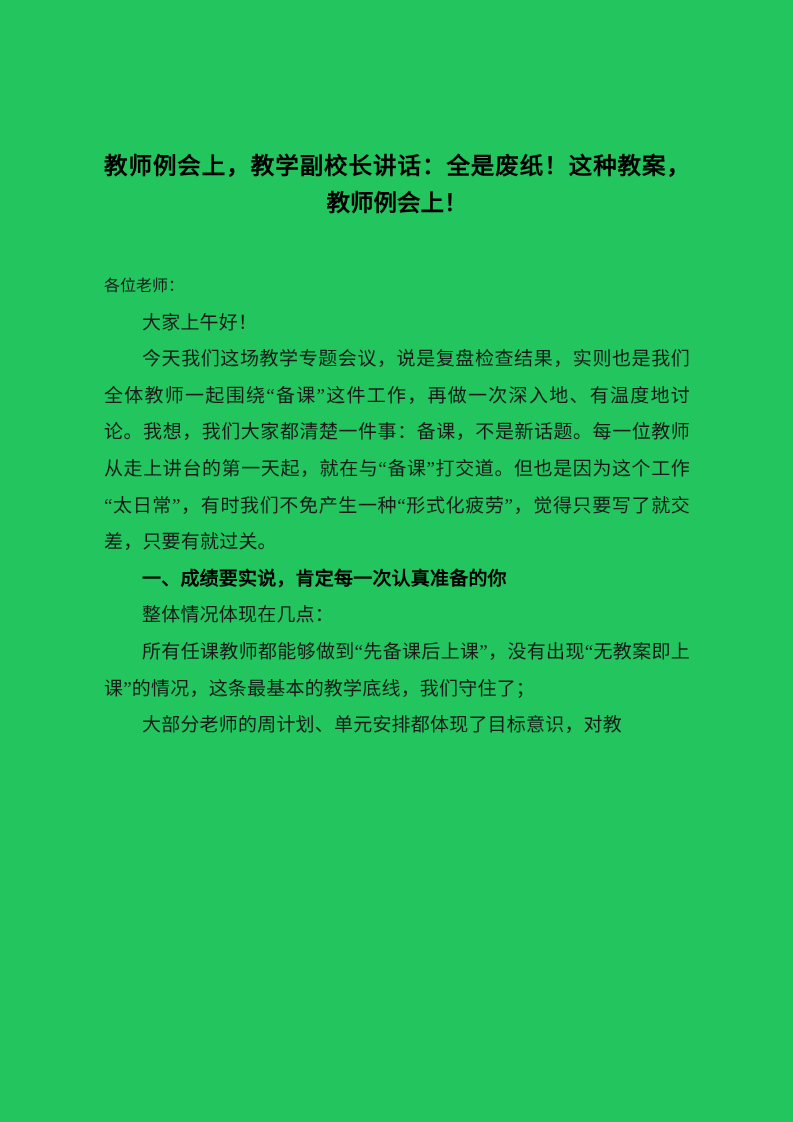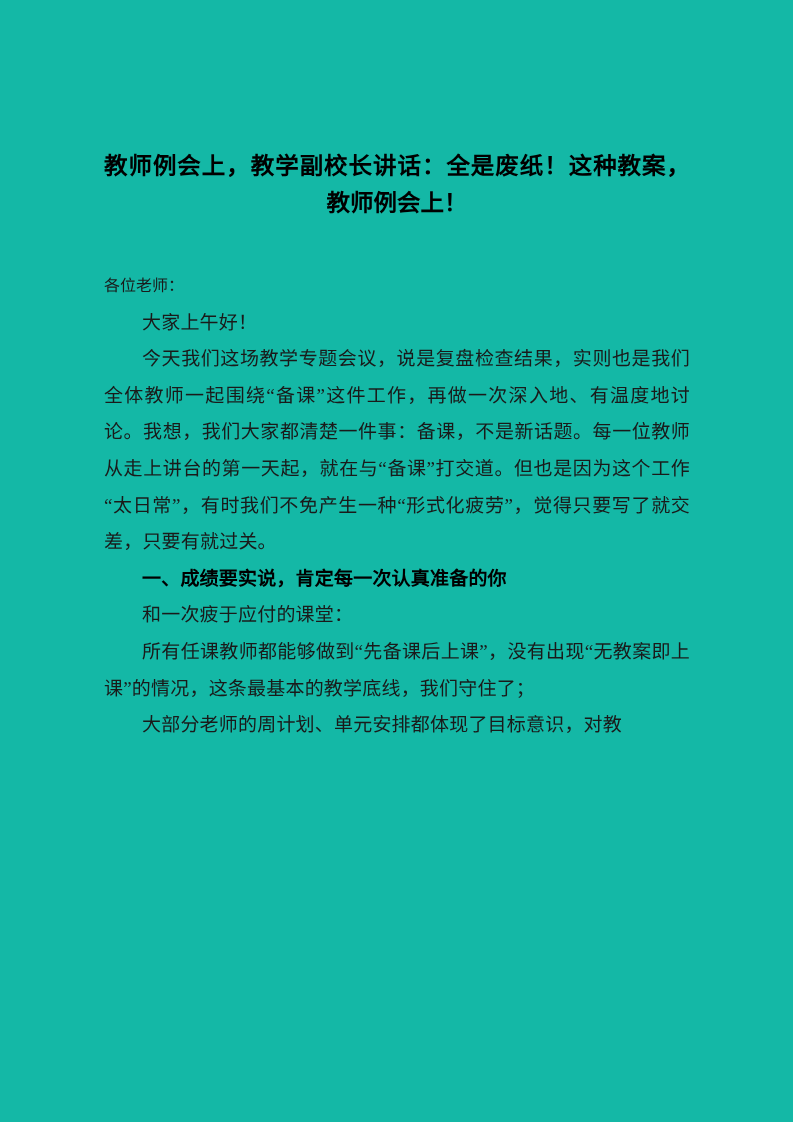--- a/index.html
+++ b/index.html
@@ -6,21 +6,21 @@
   html, body {
     margin: 0;
     padding: 0;
     background: #ffffff;
   }
 
   .page {
     position: relative;
     width: 793px;
     height: 1122px;
-    background: #14b8a6;
+    background: #22c55e;
     margin: 0 auto;
     overflow: hidden;
     box-sizing: border-box;
     padding: 0;
   }
 
   .doc-body {
     position: absolute;
     left: 104px;
     top: 0;
@@ -96,20 +96,20 @@
       <span class="title-line title-line-1">教师例会上，教学副校长讲话：全是废纸！这种教案，</span>
       <span class="title-line title-line-2">教师例会上！</span>
     </h1>
 
     <p class="salutation">各位老师：</p>
 
     <div id="blocks-container">
         <p class="para flow">大家上午好！</p>
         <p class="para flow">今天我们这场教学专题会议，说是复盘检查结果，实则也是我们全体教师一起围绕“备课”这件工作，再做一次深入地、有温度地讨论。我想，我们大家都清楚一件事：备课，不是新话题。每一位教师从走上讲台的第一天起，就在与“备课”打交道。但也是因为这个工作“太日常”，有时我们不免产生一种“形式化疲劳”，觉得只要写了就交差，只要有就过关。</p>
         <p class="para heading">一、成绩要实说，肯定每一次认真准备的你</p>
-        <p class="para flow">和一次疲于应付的课堂：</p>
+        <p class="para flow">整体情况体现在几点：</p>
         <p class="para flow">所有任课教师都能够做到“先备课后上课”，没有出现“无教案即上课”的情况，这条最基本的教学底线，我们守住了；</p>
         <p class="para flow">大部分老师的周计划、单元安排都体现了目标意识，对教</p>
       </div>
 
   </div>
 
 </div>
 
 </body></html>

